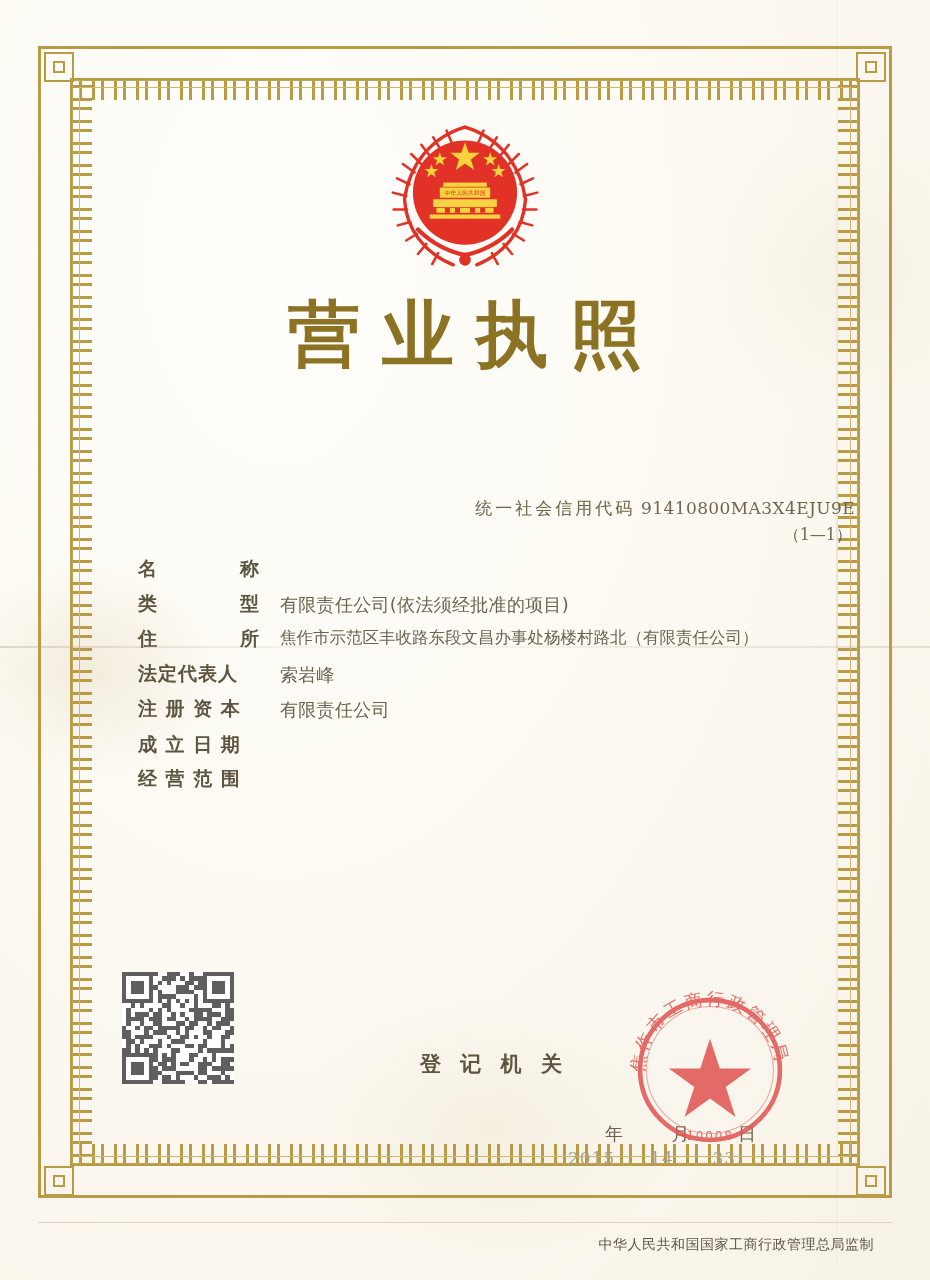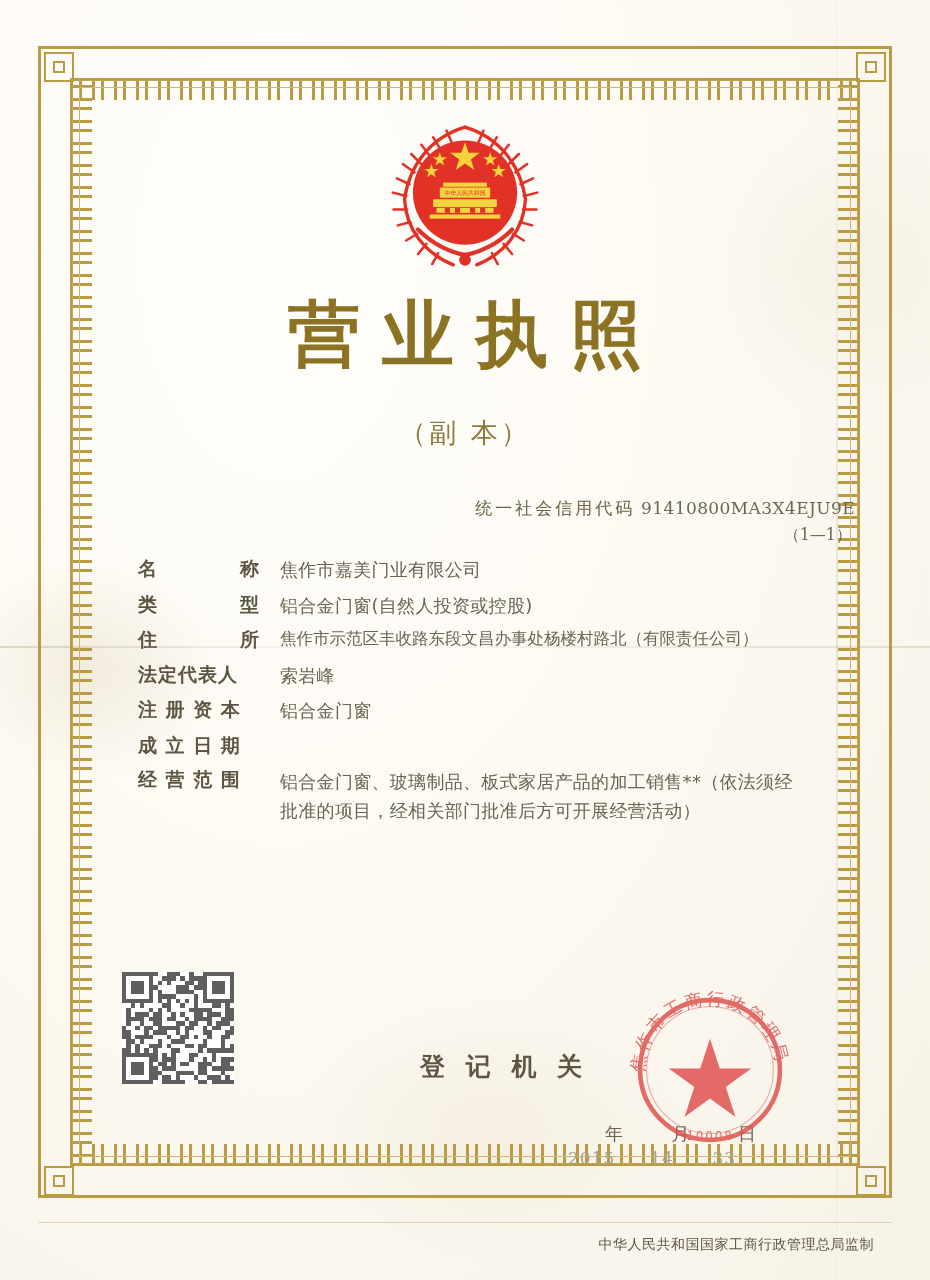--- a/index.html
+++ b/index.html
@@ -245,21 +245,21 @@
     width: 100%;
     height: 100%;
   }
   .qr-grid i { background: #5f5f5f; }
 
   
   .reg-auth {
     position: absolute;
     left: 420px;
     top: 1050px;
-    font-size: 25px;
+    font-size: 21px;
     font-weight: bold;
     color: #5d5541;
     letter-spacing: 6px;
   }
   .date-label {
     position: absolute;
     left: 605px;
     top: 1122px;
     font-size: 18px;
     color: #6a6350;
@@ -424,78 +424,75 @@
 
       <g stroke="#e23126" stroke-width="5" fill="none" stroke-linecap="round">
         <path d="M44 140 C 62 158, 84 168, 100 170 C 116 168, 138 158, 156 140"></path>
         <path d="M100 170 L100 180"></path>
       </g>
       <circle cx="100" cy="176" r="7" fill="#e23126"></circle>
     </svg>
   </div>
 
   <div class="doc-title">营业执照</div>
-  <div class="doc-subtitle">（副 本）</div>
 
   <div class="code-line">
     <span class="label">统一社会信用代码</span>
     <span class="value">91410800MA3X4EJU9E</span>
   </div>
   <div class="page-of">（1—1）</div>
 
   <div class="fields">
 
     <div class="row">
       <div class="k">
         <span class="k-spread">
             <span>名</span>
             <span>称</span>
           </span>
       </div>
-      <div class="v">焦作市嘉美门业有限公司</div>
     </div>
 
     <div class="row">
       <div class="k">
         <span class="k-spread">
             <span>类</span>
             <span>型</span>
           </span>
       </div>
-      <div class="v">铝合金门窗(自然人投资或控股)</div>
+      <div class="v">有限责任公司(依法须经批准的项目)</div>
     </div>
 
     <div class="row">
       <div class="k">
         <span class="k-spread">
             <span>住</span>
             <span>所</span>
           </span>
       </div>
       <div class="v small">焦作市示范区丰收路东段文昌办事处杨楼村路北（有限责任公司）</div>
     </div>
 
     <div class="row">
       <div class="k">法定代表人</div>
       <div class="v">索岩峰</div>
     </div>
 
     <div class="row">
       <div class="k">注 册 资 本</div>
-      <div class="v">铝合金门窗</div>
+      <div class="v">有限责任公司</div>
     </div>
 
     <div class="row">
       <div class="k">成 立 日 期</div>
     </div>
 
 
     <div class="row scope">
       <div class="k">经 营 范 围</div>
-      <div class="v">铝合金门窗、玻璃制品、板式家居产品的加工销售**（依法须经批准的项目，经相关部门批准后方可开展经营活动）</div>
     </div>
 
   </div>
 
   <div class="qr">
     <div class="qr-grid" id="qr-grid">
         <i></i>
         <i></i>
         <i></i>
         <i></i>

